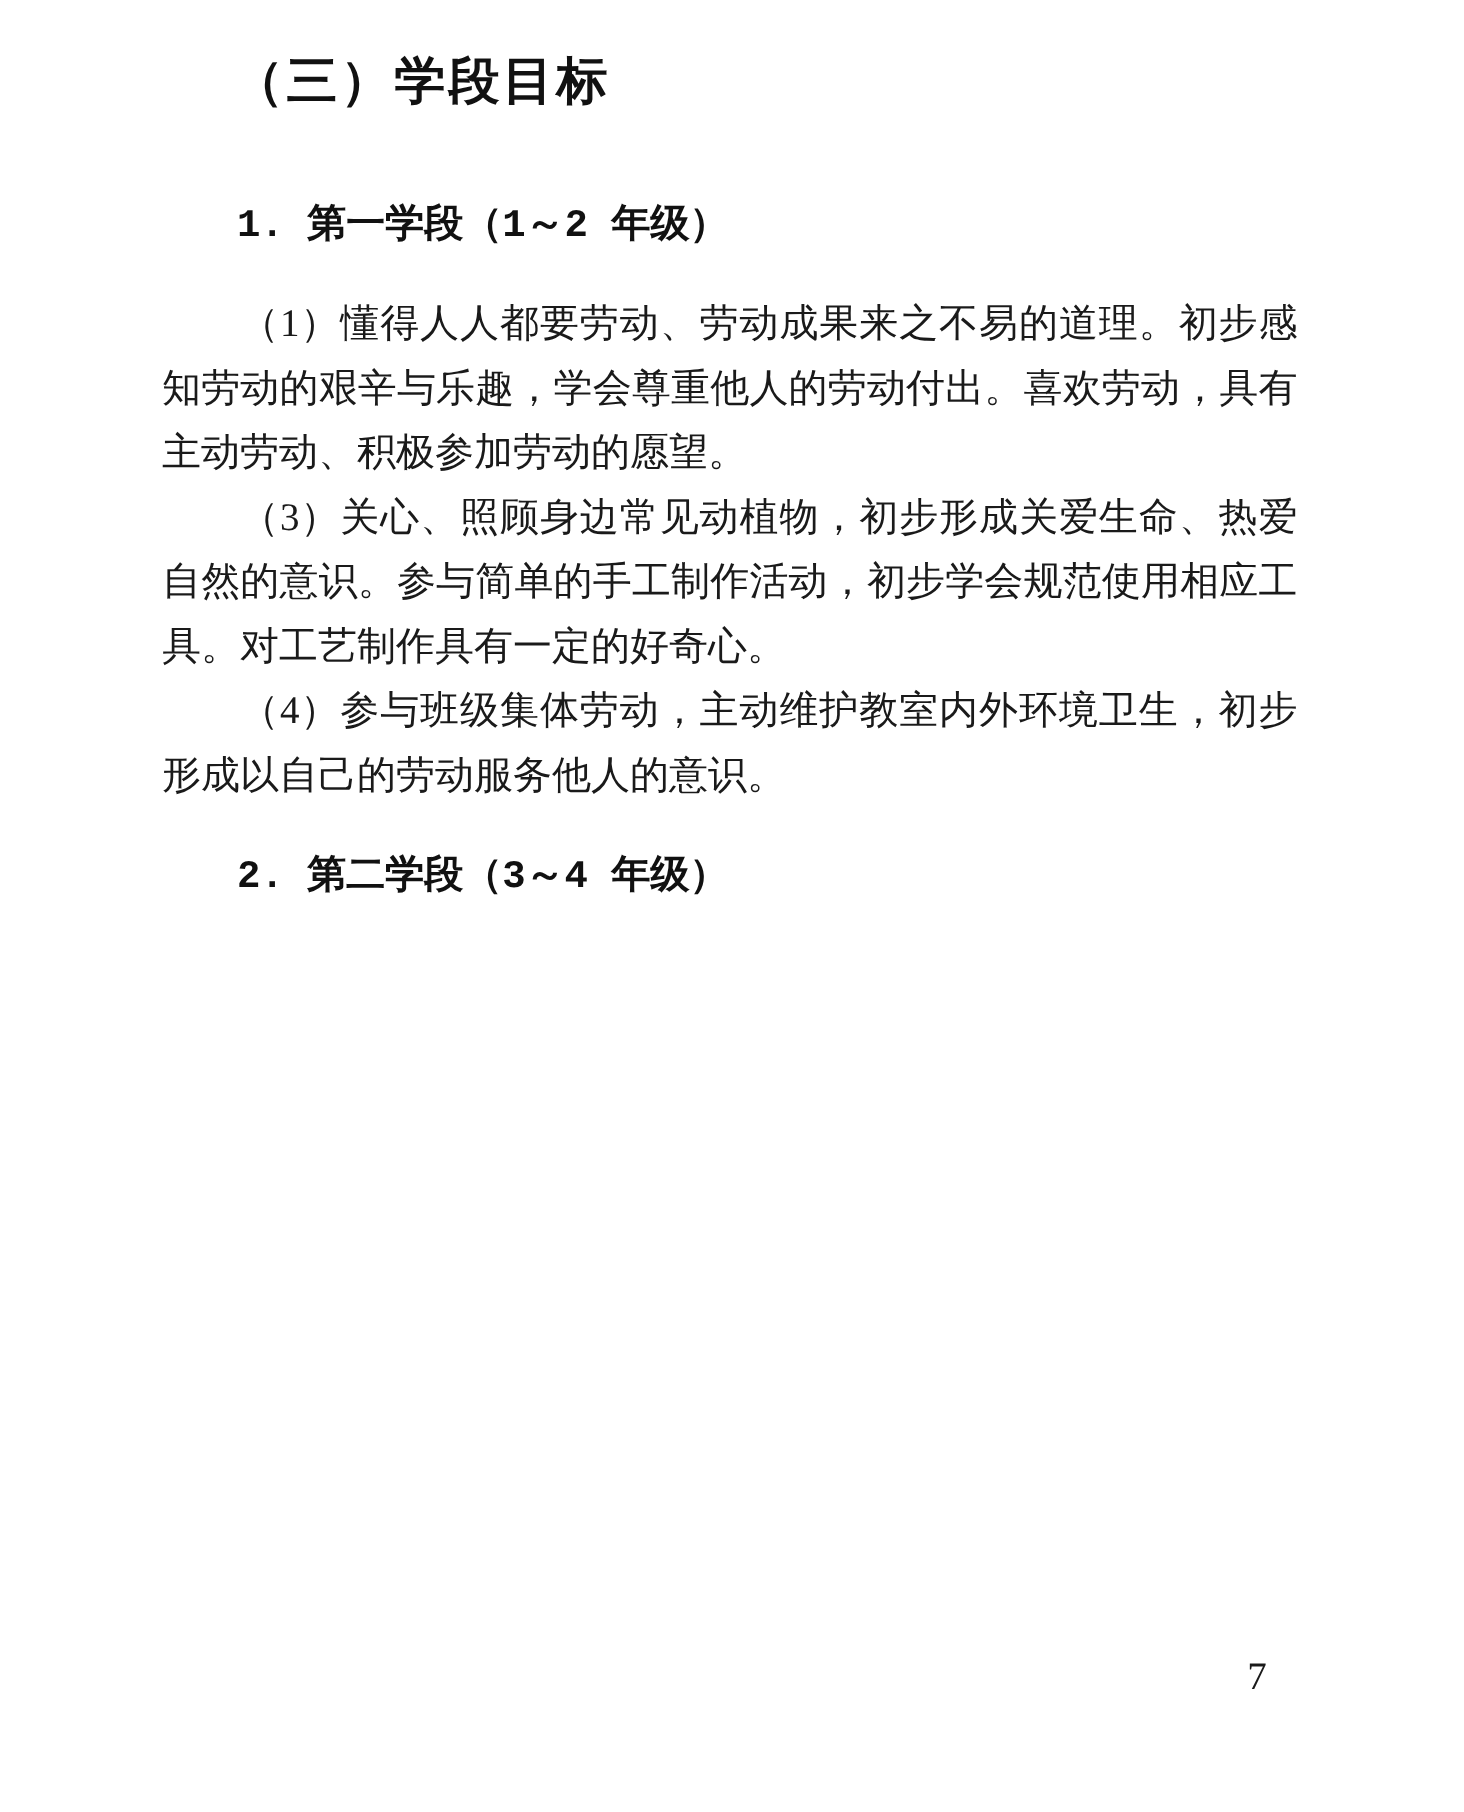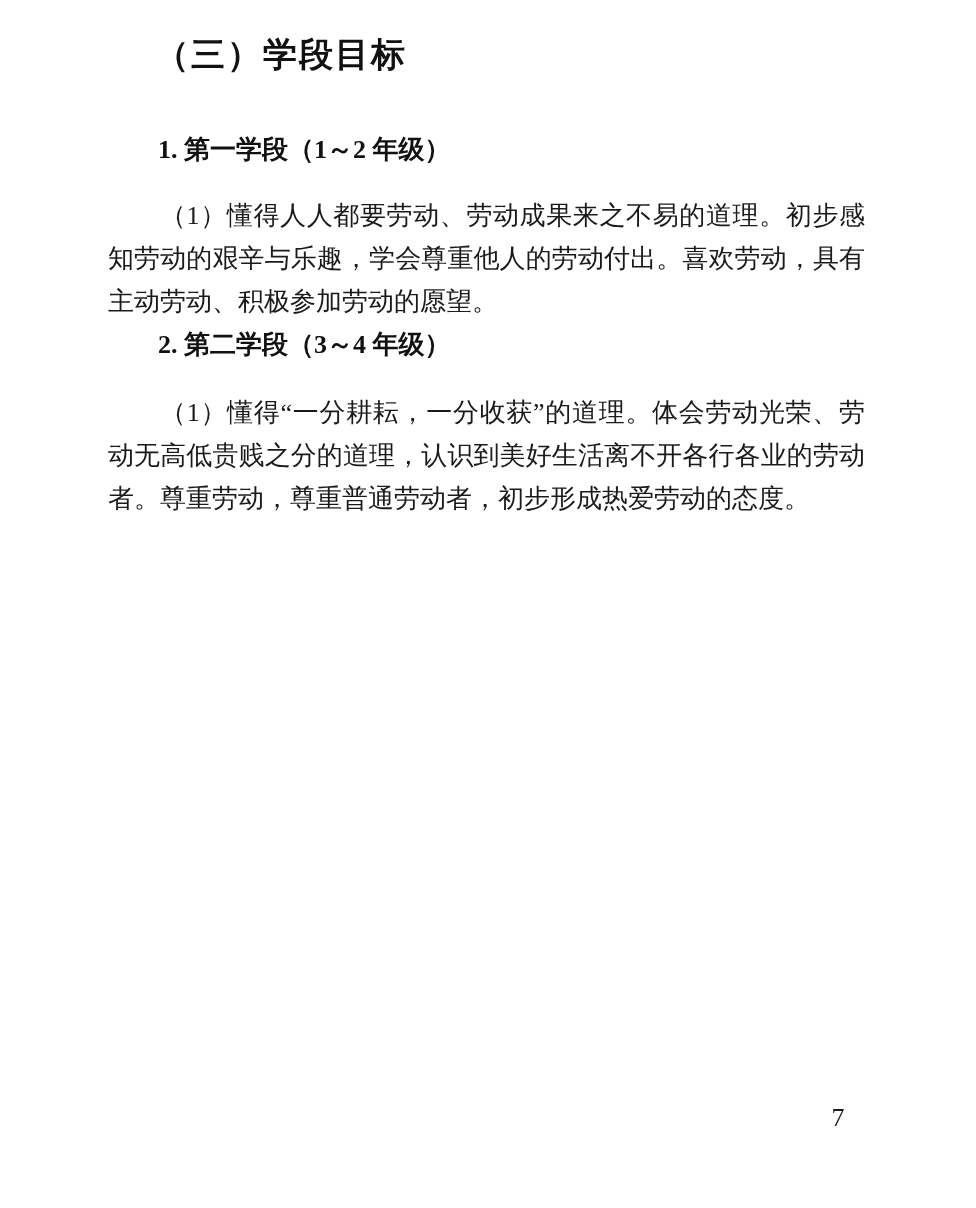--- a/index.html
+++ b/index.html
@@ -25,29 +25,29 @@
   .doc-title {
     font-family: "Liberation Sans", "DejaVu Sans", sans-serif;
     font-weight: bold;
     font-size: 34px;
     line-height: 44px;
     letter-spacing: 2px;
     color: #111111;
     margin: 32px 0 0 47px;
   }
   .sec-heading {
-    font-family: Liberation Serif, serif;
+    font-family: Liberation Mono, monospace;
     font-weight: bold;
     font-size: 26px;
     line-height: 36px;
     color: #111111;
     margin: 56px 0 26px 50px;
   }
   .sec-heading.second {
-    margin-top: 4px;
+    margin-top: 28px;
     margin-bottom: 28px;
   }
   .body-para {
     font-family: Liberation Serif, serif;
     font-size: 26px;
     line-height: 43px;
     text-align: justify;
     text-justify: inter-character;
     text-indent: 2em;
     margin: 0;
@@ -69,23 +69,24 @@
 <body>
 
 <div class="page">
   <div class="content">
 
     <h1 class="doc-title">（三）学段目标</h1>
 
     <section>
       <h2 class="sec-heading">1. 第一学段（1～2 年级）</h2>
       <p class="body-para">（1）懂得人人都要劳动、劳动成果来之不易的道理。初步感知劳动的艰辛与乐趣，学会尊重他人的劳动付出。喜欢劳动，具有主动劳动、积极参加劳动的愿望。</p>
+      <p class="body-para">（3）关心、照顾身边常见动植物，初步形成关爱生命、热爱自然的意识。参与简单的手工制作活动，初步学会规范使用相应工具。对工艺制作具有一定的好奇心。</p>
+      <p class="body-para">（4）参与班级集体劳动，主动维护教室内外环境卫生，初步形成以自己的劳动服务他人的意识。</p>
     </section>
 
     <section>
       <h2 class="sec-heading second">2. 第二学段（3～4 年级）</h2>
-      <p class="body-para">（1）懂得“一分耕耘，一分收获”的道理。体会劳动光荣、劳动无高低贵贱之分的道理，认识到美好生活离不开各行各业的劳动者。尊重劳动，尊重普通劳动者，初步形成热爱劳动的态度。</p>
     </section>
 
   </div>
 
   <div class="page-number">7</div>
 </div>
 
 </body></html>

